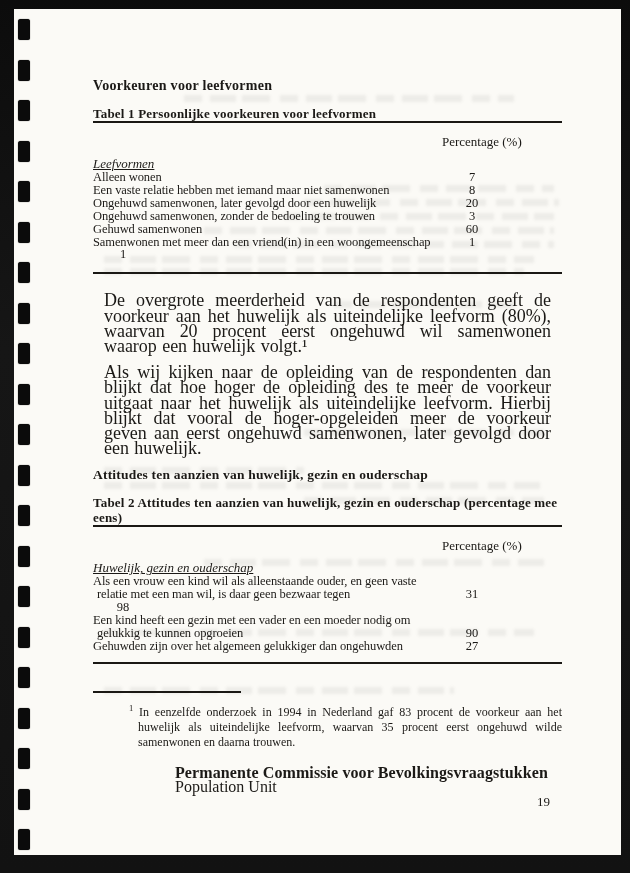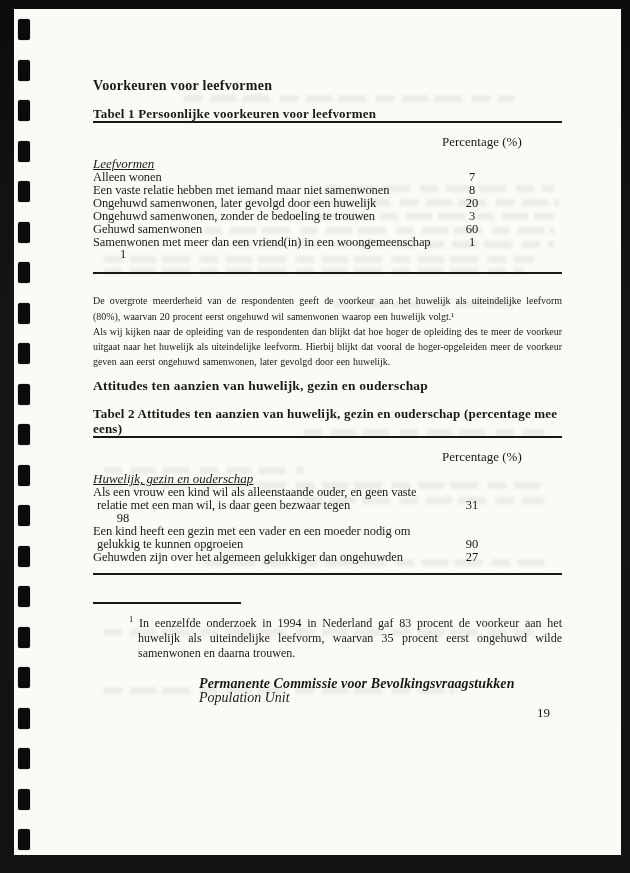--- a/index.html
+++ b/index.html
@@ -61,39 +61,39 @@
     font-style: italic; text-decoration: underline;
     font-size: 13px; line-height: 14px;
   }
   .trow {
     display: flex; align-items: flex-end;
     font-size: 12.5px; line-height: 12.9px;
   }
   .tlabel { flex: 1; padding: 0 8px 0 4px; text-indent: -4px; letter-spacing: -.1px; }
   .tvalue { width: 60px; margin-right: 60px; text-align: center; white-space: nowrap; }
   p.body {
-    margin: 0; font-size: 10px; line-height: 15.2px;
+    margin: 11px; font-size: 18px; line-height: 15.2px;
     text-align: justify; word-spacing: .06em; letter-spacing: -.05px;
   }
   p.body.p1 { margin-top: 19px; }
   p.body.p3 { margin-top: 23px; }
   .section-heading {
     margin-top: 9px;
     font-size: 13.5px; font-weight: bold; line-height: 16px; letter-spacing: .2px;
   }
   .footnote-rule { margin-top: 27px; width: 148px; border-top: 2px solid #1a1814; }
   .footnote {
     margin: 8px 0 0 45px;
     font-size: 12px; line-height: 15px;
     text-align: justify; text-indent: -9px;
   }
   .footnote sup { font-size: 8.5px; }
   .signature {
-    margin-top: 16px; margin-left: 106px;
-    font-style: italic; font-size: 14px; line-height: 14px;
+    margin-top: 16px; margin-left: 82px;
+    font-size: 16px; line-height: 14px;
     white-space: nowrap;
   }
   .signature .sig1 { font-weight: bold; letter-spacing: .1px; }
   .pagenum { margin-top: 1px; margin-right: 12px; text-align: right; font-size: 13px; line-height: 14px; }
 </style>
 </head>
 <body>
 
 <div class="scan">
   <div class="page">

